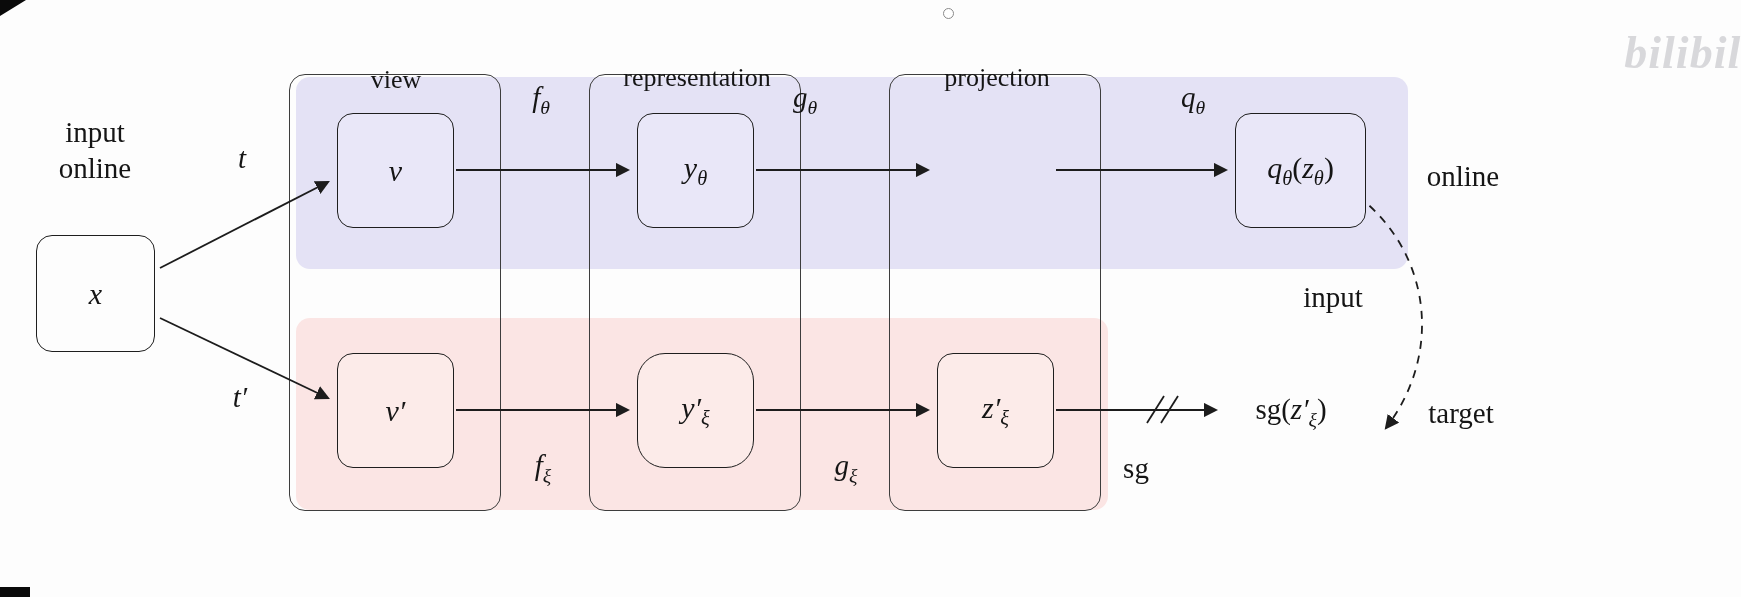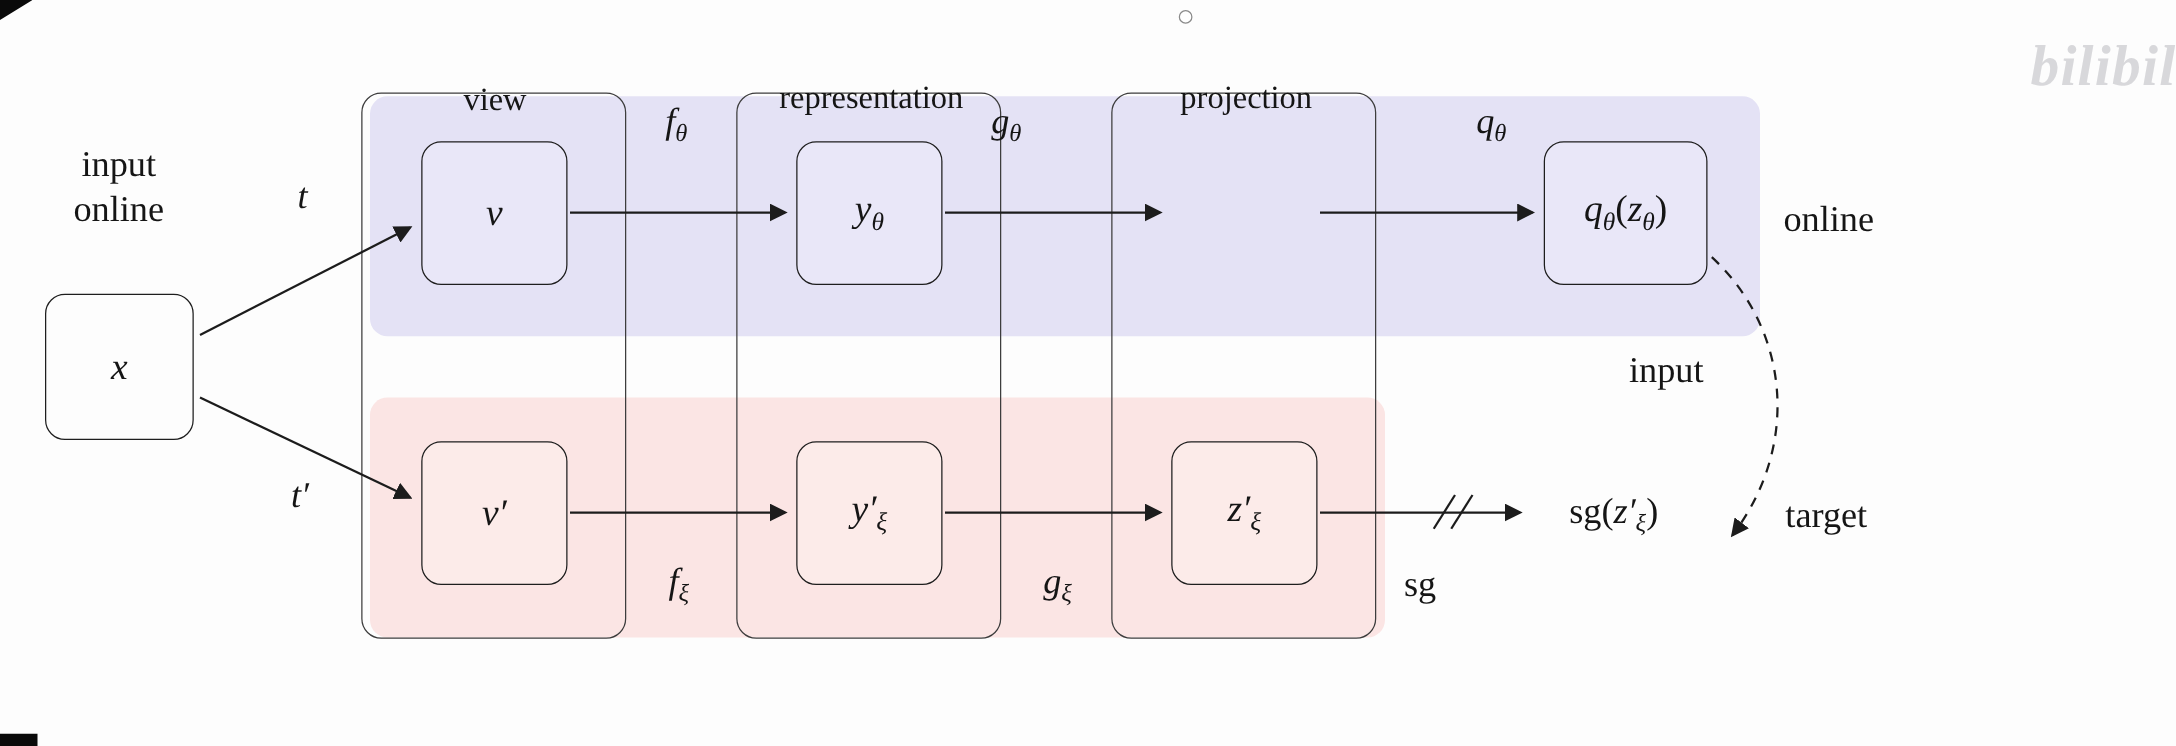--- a/index.html
+++ b/index.html
@@ -82,21 +82,21 @@
   <div class="node online" style="left:637px;top:113px;">
     <span class="math"><span>y</span><sub>θ</sub></span>
   </div>
   <div class="node online" style="left:1235px;top:113px;width:131px;">
     <span class="math"><span>q</span><sub>θ</sub><span class="rm">(</span><span>z</span><sub>θ</sub><span class="rm">)</span></span>
   </div>
 
   <div class="node target" style="left:337px;top:353px;">
     <span class="math"><span>v′</span></span>
   </div>
-  <div class="node target" style="left:637px;top:353px;">
+  <div class="node target" style="left:637px;top:353px;border-radius:28px;">
     <span class="math"><span>y′</span><sub>ξ</sub></span>
   </div>
   <div class="node target" style="left:937px;top:353px;">
     <span class="math"><span>z′</span><sub>ξ</sub></span>
   </div>
 
   <div class="lbl hdr" style="left:396px;top:44px;">view</div>
   <div class="lbl hdr" style="left:697px;top:42px;">representation</div>
   <div class="lbl hdr" style="left:997px;top:42px;">projection</div>
 

